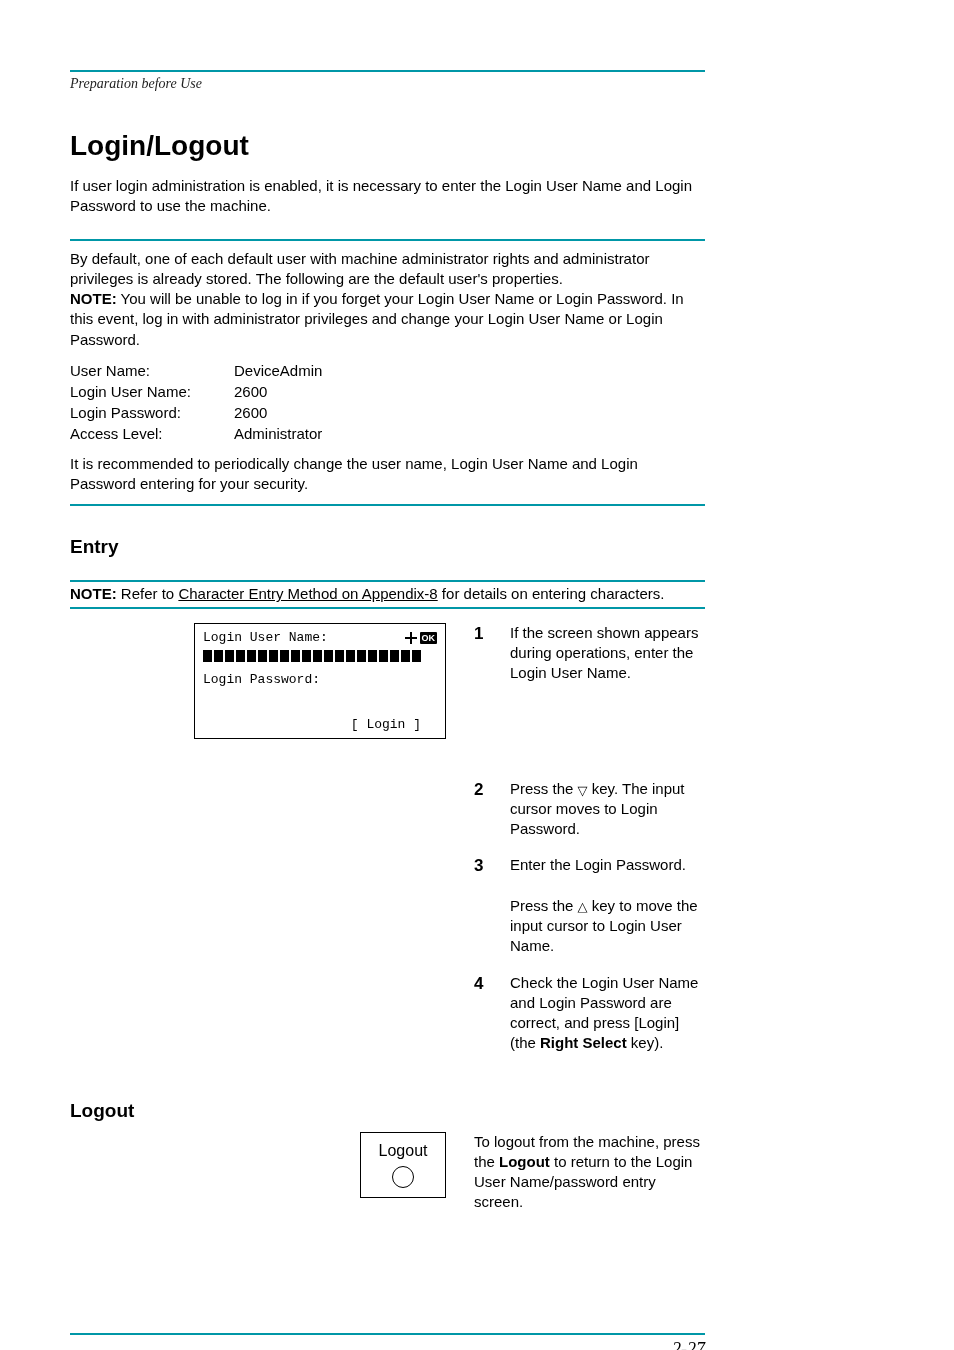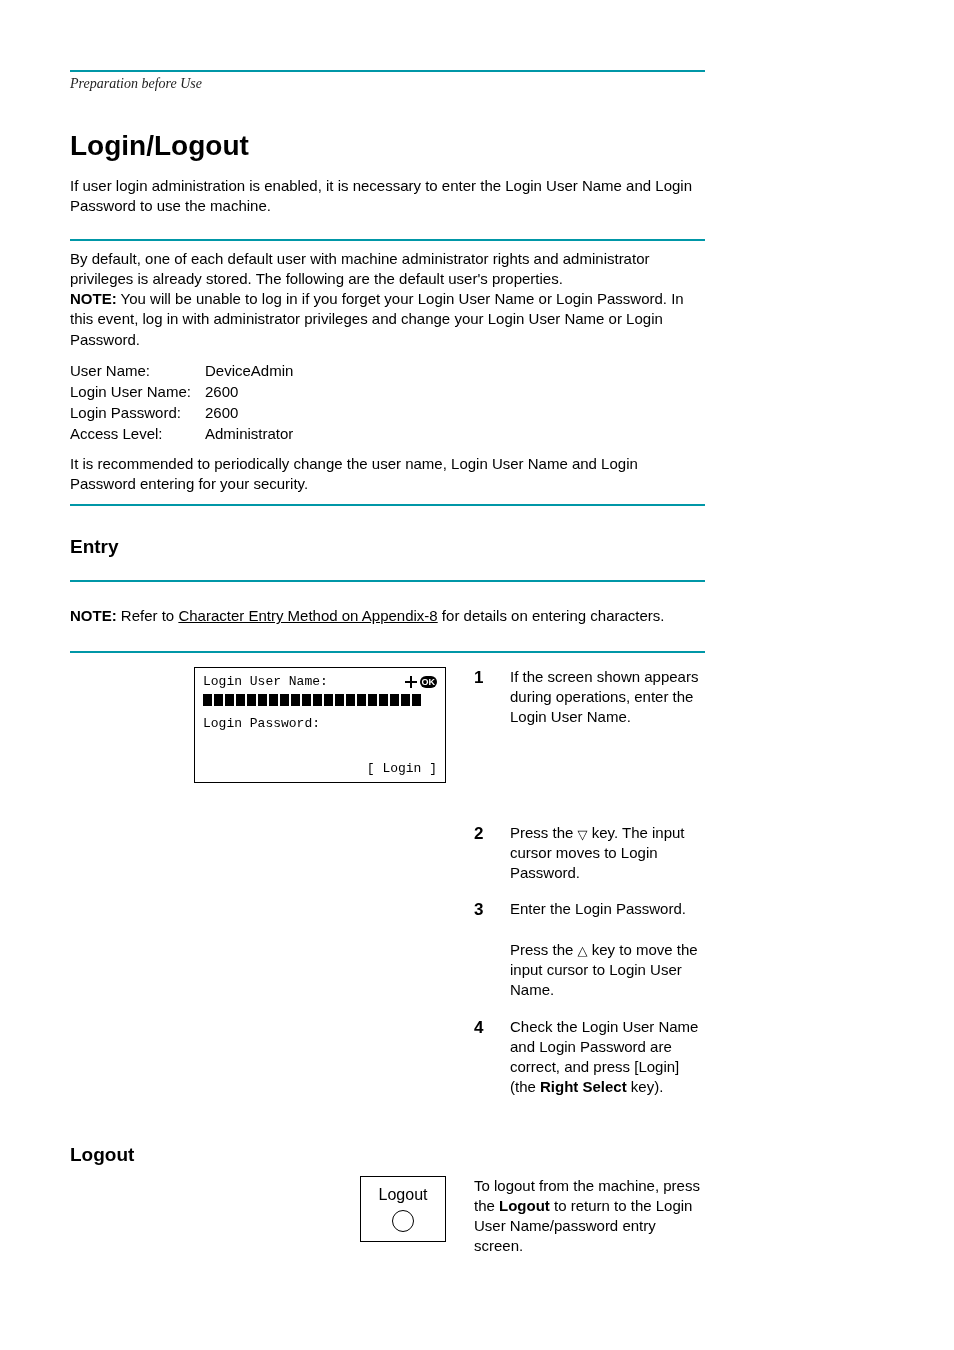--- a/index.html
+++ b/index.html
@@ -5,38 +5,38 @@
   * { box-sizing: border-box; margin: 0; padding: 0; }
   html, body { width: 954px; font-family: Arial, Helvetica, sans-serif; color: #000; background: #fff; }
   .page { width: 775px; padding: 44px 70px 40px 70px; position: relative; }
   .header-rule { height: 2px; background: #0097a7; margin-top: 26px; }
   .running-head { display: flex; justify-content: space-between; font-family: Georgia, 'Times New Roman', serif; font-style: italic; font-size: 14px; color: #222; margin-top: 4px; }
   .section-title { font-family: Arial, sans-serif; font-weight: bold; font-size: 28px; margin-top: 38px; }
   .body-text { font-size: 15px; line-height: 1.35; margin-top: 14px; }
   .note-box { border-top: 2px solid #0097a7; border-bottom: 2px solid #0097a7; margin-top: 22px; padding: 8px 0 10px 0; font-size: 15px; line-height: 1.35; }
   .note-label { font-weight: bold; }
   .props { font-size: 15px; line-height: 1.4; margin-top: 10px; }
-  .props .row { display: flex; }
+  .props .row { display: flex; gap: 29px; }
   .props .k { width: 135px; }
   .sub-title { font-family: Arial, sans-serif; font-weight: bold; font-size: 19px; margin-top: 30px; }
   .two-col { display: flex; gap: 28px; margin-top: 14px; }
   .left-col { width: 376px; flex: none; display: flex; justify-content: flex-end; }
   .right-col { flex: 1; font-size: 15px; line-height: 1.35; }
   .screen { width: 252px; height: 116px; border: 1px solid #000; position: relative; font-family: 'Courier New', monospace; font-size: 13px; padding: 6px 8px; }
   .screen .title-row { display: flex; justify-content: space-between; align-items: center; height: 16px; }
   .screen .ok-badge { display: inline-flex; align-items: center; gap: 2px; }
   .screen .dpad { width: 14px; height: 14px; position: relative; }
   .screen .dpad::before, .screen .dpad::after { content: ""; position: absolute; background: #000; }
   .screen .dpad::before { left: 6px; top: 1px; width: 2px; height: 12px; }
   .screen .dpad::after { top: 6px; left: 1px; height: 2px; width: 12px; }
-  .screen .okbox { background: #000; color: #fff; font-size: 9px; font-weight: bold; padding: 1px 2px; border-radius: 6px; font-family: Arial, sans-serif; }
+  .screen .okbox { background: #000; color: #fff; font-size: 9px; font-weight: bold; padding: 1px 2px; border-radius: 1px; font-family: Arial, sans-serif; }
   .screen .entry { margin-top: 4px; height: 14px; display: flex; gap: 2px; }
   .screen .entry span { display:inline-block; width: 9px; height: 12px; background: #000; }
   .screen .pw-line { margin-top: 8px; }
-  .screen .fn-row { position: absolute; bottom: 6px; left: 8px; right: 8px; display: flex; justify-content: space-between; }
+  .screen .fn-row { position: absolute; bottom: 6px; left: 8px; right: 24px; display: flex; justify-content: space-between; }
   .ol { list-style: none; margin-top: 0; }
   .ol li { position: relative; padding-left: 36px; margin-bottom: 16px; }
   .ol li .num { position: absolute; left: 0; top: 0; font-weight: bold; font-family: Arial, sans-serif; font-size: 17px; }
   .logout-box { width: 86px; height: 66px; border: 1px solid #000; display: flex; flex-direction: column; align-items: center; justify-content: center; gap: 6px; font-family: Arial, sans-serif; }
   .logout-box .circle { width: 22px; height: 22px; border: 1px solid #000; border-radius: 50%; }
   .footer { margin-top: 120px; }
   .footer-rule { height: 2px; background: #0097a7; }
   .page-num { text-align: right; font-family: Georgia, serif; font-style: italic; font-size: 18px; margin-top: 4px; }
   .link-u { text-decoration: underline; }
   .tri-down { display:inline-block; font-size: 13px; position: relative; top: 1px; }
@@ -78,21 +78,21 @@
     <div class="row">
           <span class="k">Access Level:</span>
           <span>Administrator</span>
         </div>
   </div>
   <p class="body-text" style="margin-top:10px">It is recommended to periodically change the user name, Login User Name and Login Password entering for your security.</p>
 </div>
 
 <h2 class="sub-title">Entry</h2>
 
-<div class="note-box" style="padding:24px 0">
+<div class="note-box" style="padding:2px 0">
   <span class="note-label">NOTE:</span>
   <span>Refer to </span><span class="link-u">Character Entry Method on Appendix-8</span><span> for details on entering characters.</span>
 </div>
 
 <div class="two-col">
   <div class="left-col">
     <div class="screen">
       <div class="title-row">
         <span>Login User Name:</span>
         <span class="ok-badge">

